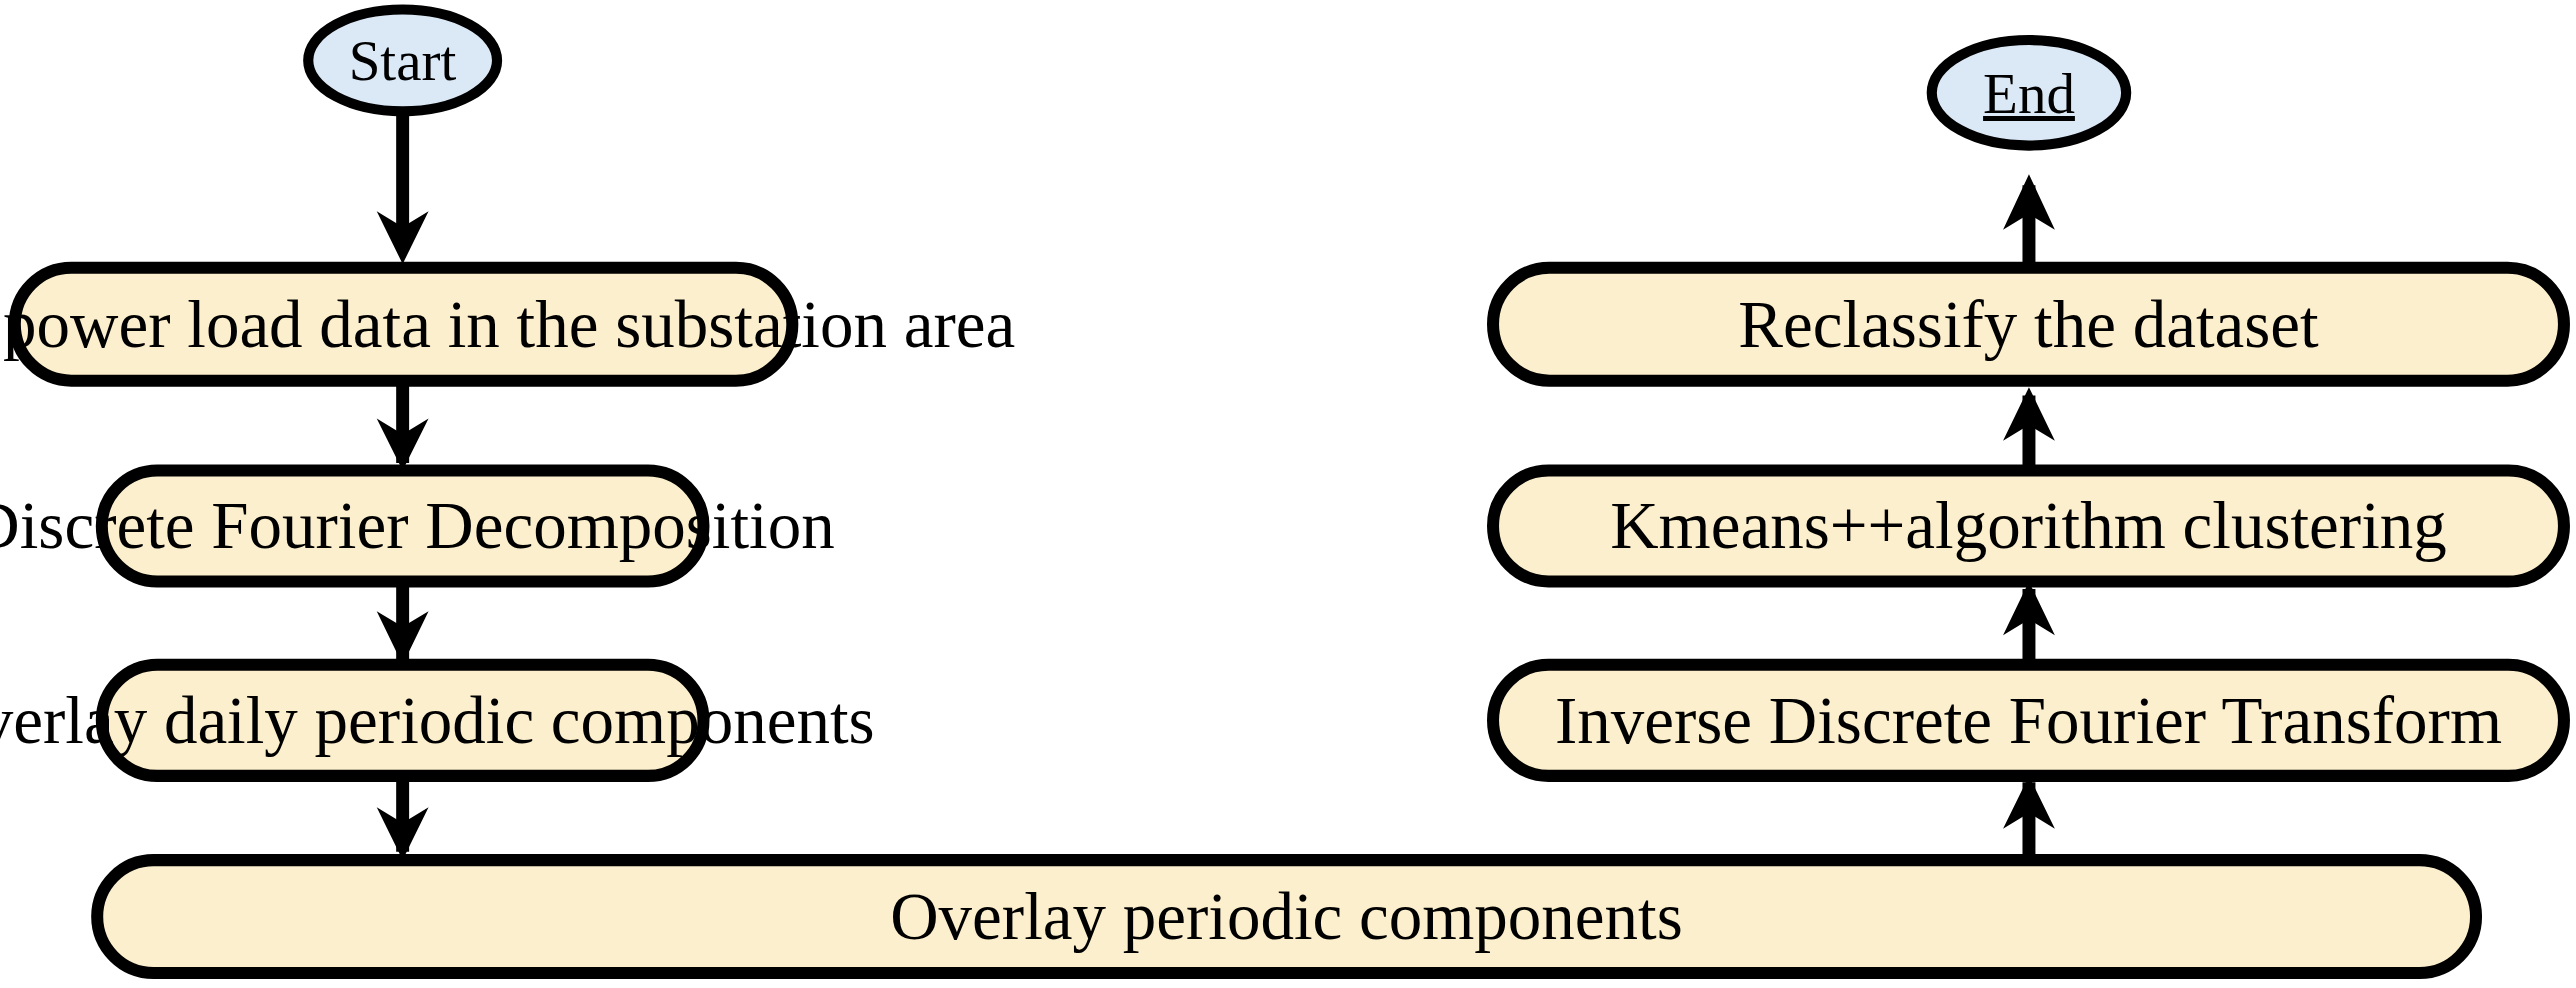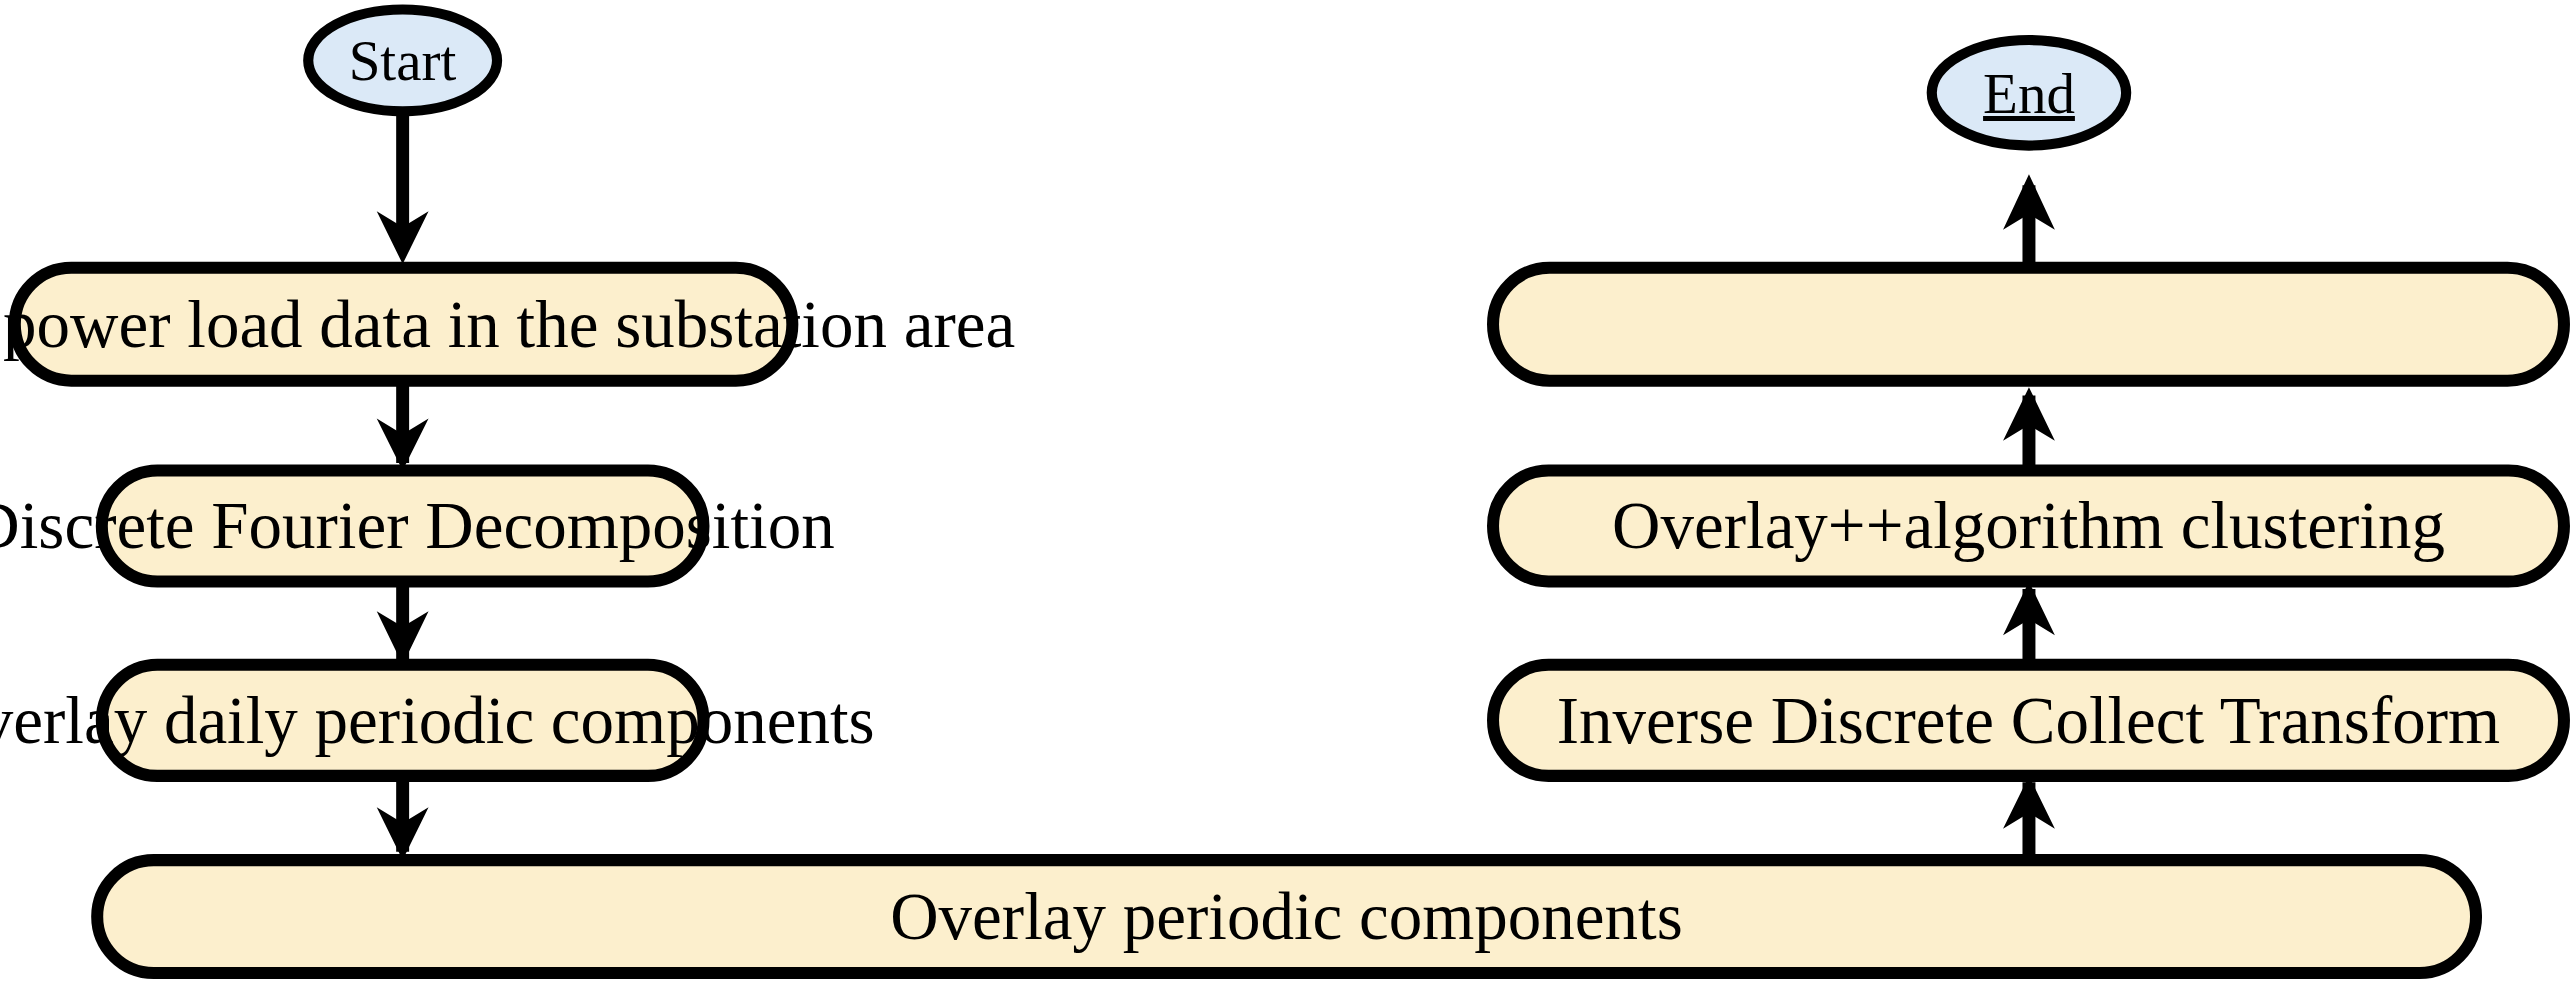--- a/index.html
+++ b/index.html
@@ -115,19 +115,20 @@
   <div class="node-label process-label" style="left:15px; top:268px; width:778px; height:113px;">Collect power load data in the substation area</div>
 
   <div class="node-label process-label" style="left:102px; top:470px; width:602px; height:111px;">Discrete Fourier Decomposition</div>
 
   <div class="node-label process-label" style="left:102px; top:665px; width:602px; height:111px;">Overlay daily periodic components</div>
 
   <div class="node-label process-label" style="left:97px; top:860px; width:2379px; height:113px;text-align:center;">Overlay periodic components</div>
 
   <div class="node-label terminal-label" style="left:1932px; top:42px; width:194px; height:102px;text-decoration:underline;">End</div>
 
+  <div class="node-label process-label" style="left:1493px; top:268px; width:1071px; height:113px;">Reclassify the dataset</div>
 
-  <div class="node-label process-label" style="left:1493px; top:470px; width:1071px; height:111px;">Overlay++algorithm clustering</div>
+  <div class="node-label process-label" style="left:1493px; top:470px; width:1071px; height:111px;">Kmeans++algorithm clustering</div>
 
-  <div class="node-label process-label" style="left:1493px; top:665px; width:1071px; height:111px;">Inverse Discrete Collect Transform</div>
+  <div class="node-label process-label" style="left:1493px; top:665px; width:1071px; height:111px;">Inverse Discrete Fourier Transform</div>
 
 </div>
 
 
 </body></html>

